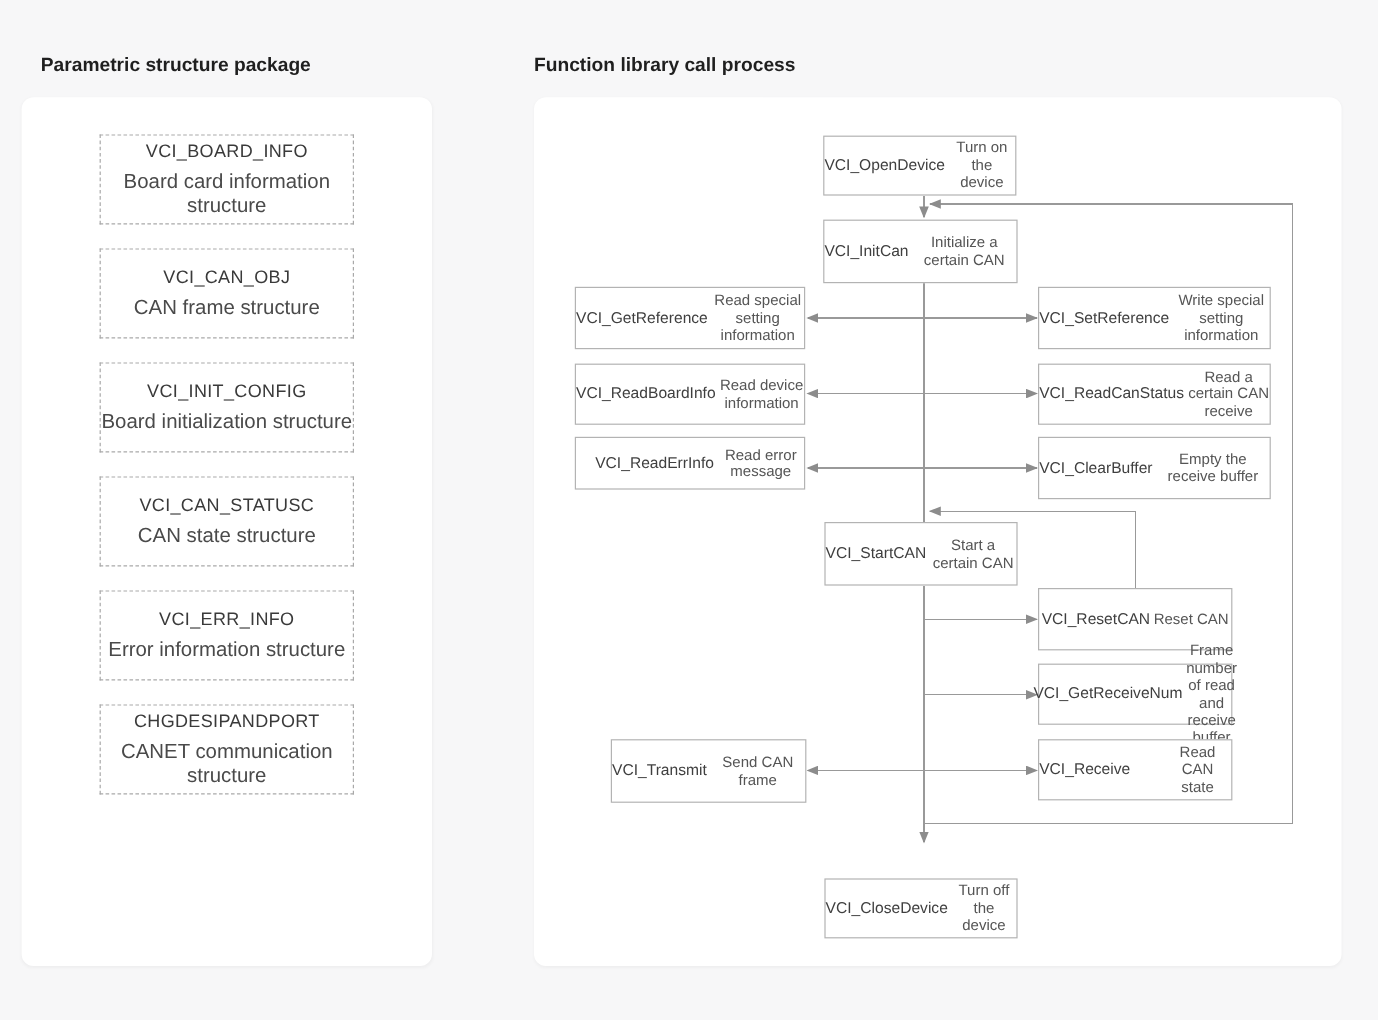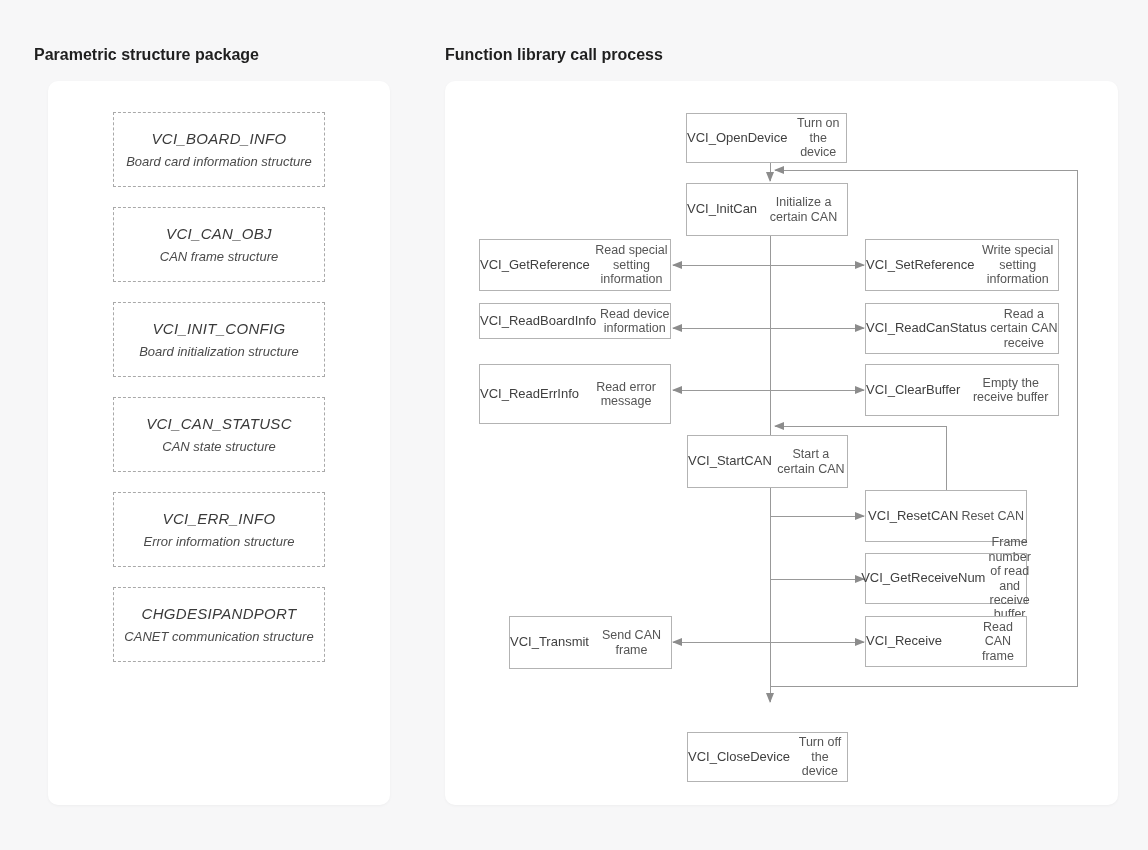--- a/index.html
+++ b/index.html
@@ -22,21 +22,21 @@
   #title-right { left: 445px; width: 673px; }
 
   .card {
     position: absolute;
     top: 81px;
     height: 724px;
     background: #ffffff;
     border-radius: 10px;
     box-shadow: 0 1px 3px rgba(0,0,0,0.04);
   }
-  #card-left  { left: 48px;  width: 342px; font-style: italic; }
+  #card-left  { left: 18px;  width: 342px; }
   #card-right { left: 445px; width: 673px; }
 
   
   #struct-list {
     position: absolute;
     left: 65px;
     top: 31px;
     width: 212px;
   }
   .s-box {
@@ -46,21 +46,21 @@
     border: 1px dashed #a9a9a9;
     background: #ffffff;
     display: flex;
     flex-direction: column;
     align-items: center;
     justify-content: center;
     gap: 7px;
     text-align: center;
   }
   .s-name { font-size: 15px; color: #3a3a3a; letter-spacing: 0.3px; }
-  .s-desc { font-size: 13px; color: #4a4a4a; }
+  .s-desc { font-size: 17px; color: #4a4a4a; }
 
   
   #flow-lines {
     position: absolute;
     left: 0; top: 0;
     width: 1148px; height: 850px;
     z-index: 1;
   }
   .flow-node {
     position: absolute;
@@ -74,23 +74,23 @@
     text-align: center;
     line-height: 1.15;
   }
   .f-name { font-size: 13px; color: #3f3f3f; }
   .f-desc { font-size: 12.5px; color: #555555; }
 
   #n-open      { left: 686px; top: 113px; width: 161px; height: 50px; }
   #n-init      { left: 686px; top: 183px; width: 162px; height: 53px; }
   #n-getref    { left: 479px; top: 239px; width: 192px; height: 52px; }
   #n-setref    { left: 865px; top: 239px; width: 194px; height: 52px; }
-  #n-readboard { left: 479px; top: 303px; width: 192px; height: 36px; }
+  #n-readboard { left: 479px; top: 303px; width: 192px; height: 51px; }
   #n-readcan   { left: 865px; top: 303px; width: 194px; height: 51px; }
-  #n-readerr   { left: 479px; top: 364px; width: 192px; height: 60px; }
+  #n-readerr   { left: 479px; top: 364px; width: 192px; height: 44px; padding-left: 16px; }
   #n-clearbuf  { left: 865px; top: 364px; width: 194px; height: 52px; }
   #n-start     { left: 687px; top: 435px; width: 161px; height: 53px; }
   #n-reset     { left: 865px; top: 490px; width: 162px; height: 52px; }
   #n-getnum    { left: 865px; top: 553px; width: 162px; height: 51px; padding: 2px; }
   #n-transmit  { left: 509px; top: 616px; width: 163px; height: 53px; }
   #n-receive   { left: 865px; top: 616px; width: 162px; height: 51px; gap: 28px; }
   #n-close     { left: 687px; top: 732px; width: 161px; height: 50px; }
 </style>
 </head>
 <body>
@@ -208,18 +208,18 @@
 <div class="flow-node" id="n-getnum">
   <div class="f-name">VCI_GetReceiveNum</div>
   <div class="f-desc">Frame number of read and receive buffer</div>
 </div>
 <div class="flow-node" id="n-transmit">
   <div class="f-name">VCI_Transmit</div>
   <div class="f-desc">Send CAN frame</div>
 </div>
 <div class="flow-node" id="n-receive">
   <div class="f-name">VCI_Receive</div>
-  <div class="f-desc">Read CAN frame</div>
+  <div class="f-desc">Read CAN state</div>
 </div>
 <div class="flow-node" id="n-close">
   <div class="f-name">VCI_CloseDevice</div>
   <div class="f-desc">Turn off the device</div>
 </div>
 
 </body></html>

